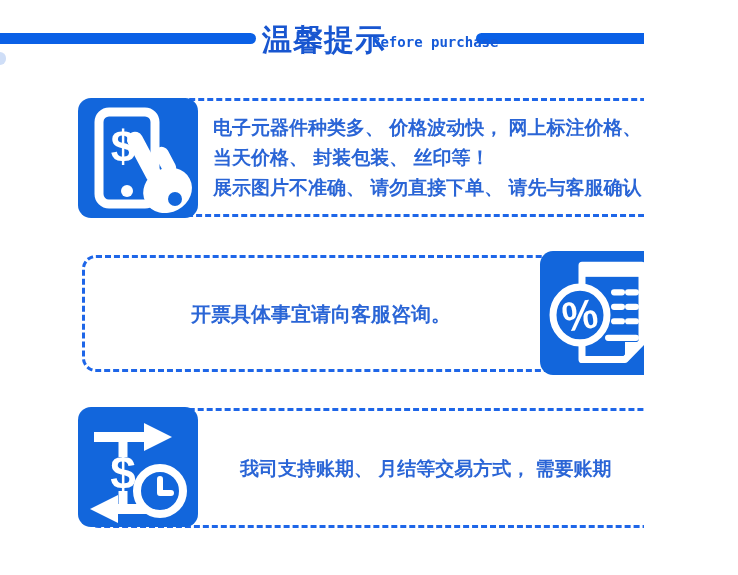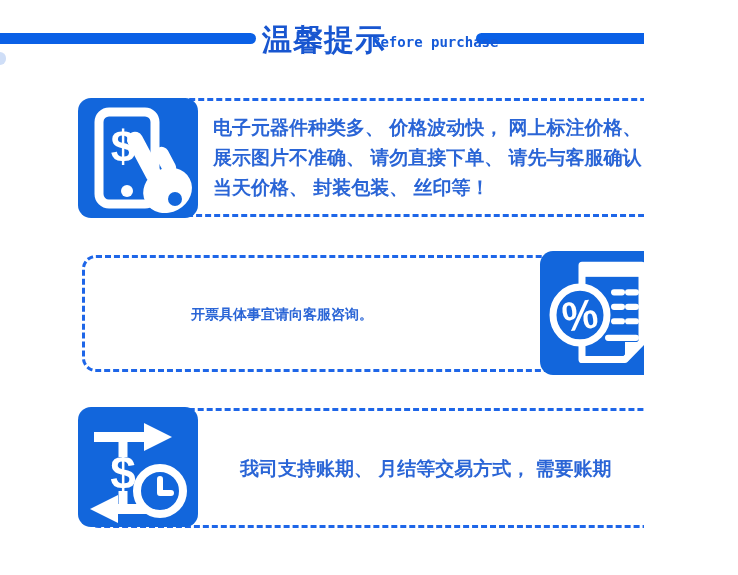--- a/index.html
+++ b/index.html
@@ -32,21 +32,21 @@
   .icon3{left:78px;top:407px;}
   .icon-bg{fill:var(--icon-bg,#1266dc);}
   .icon-fg-stroke{stroke:var(--icon-fg,#ffffff);fill:none;}
   .icon-fg-fill{fill:var(--icon-fg,#ffffff);}
   .icon-text{fill:var(--icon-fg,#ffffff);font-family:"Liberation Sans","DejaVu Sans",sans-serif;font-weight:bold;}
   
   .txt{position:absolute;display:flex;flex-direction:column;justify-content:center;
     color:var(--body-text,#2a65d6);font-weight:700;white-space:nowrap;
     font-family:"Liberation Sans","DejaVu Sans",sans-serif;}
   .txt1{left:213px;top:98px;height:119px;font-size:19px;line-height:30px;}
-  .txt2{left:191px;top:255px;height:117px;font-size:14px;line-height:30px;text-align:center;}
+  .txt2{left:191px;top:255px;height:117px;font-size:20px;line-height:30px;text-align:center;}
   .txt3{left:240px;top:408px;height:120px;font-size:19px;line-height:31px;}
 </style>
 </head>
 <body>
 
 <div class="stage">
 
   <div class="hbar hbar-left"></div>
   <div class="hbar hbar-right"></div>
   <div class="edge-notch"></div>
@@ -61,22 +61,22 @@
     <circle cx="49" cy="93" r="6" class="icon-fg-fill"></circle>
     <g transform="rotate(-28 80 85)">
       <rect x="72" y="28" width="16" height="56" rx="8" class="icon-fg-fill"></rect>
       <rect x="90" y="54" width="14" height="30" rx="7" class="icon-fg-fill"></rect>
       <ellipse cx="85" cy="96" rx="25" ry="22" class="icon-fg-fill"></ellipse>
     </g>
     <circle cx="97" cy="101" r="7" class="icon-bg"></circle>
   </svg>
   <div class="txt txt1">
     <span>电子元器件种类多、 价格波动快， 网上标注价格、</span>
+    <span>当天价格、 封装包装、 丝印等！</span>
     <span>展示图片不准确、 请勿直接下单、 请先与客服确认</span>
-    <span>当天价格、 封装包装、 丝印等！</span>
   </div>
 
   <div class="dashed box2"></div>
   <svg class="icon icon2" viewBox="0 0 120 120" preserveAspectRatio="none">
     <rect x="0" y="0" width="120" height="120" rx="13" class="icon-bg"></rect>
     <path d="M42 14 h60 v74 l-17 17 h-43 z" class="icon-fg-stroke" stroke-width="7" stroke-linejoin="round"></path>
     <rect x="40" y="12" width="64" height="13" class="icon-fg-fill"></rect>
     <path d="M102 88 l-17 17 v-17 z" class="icon-fg-fill"></path>
     <g class="icon-fg-stroke" stroke-width="6" stroke-linecap="round">
       <path d="M74 40 H82"></path>

